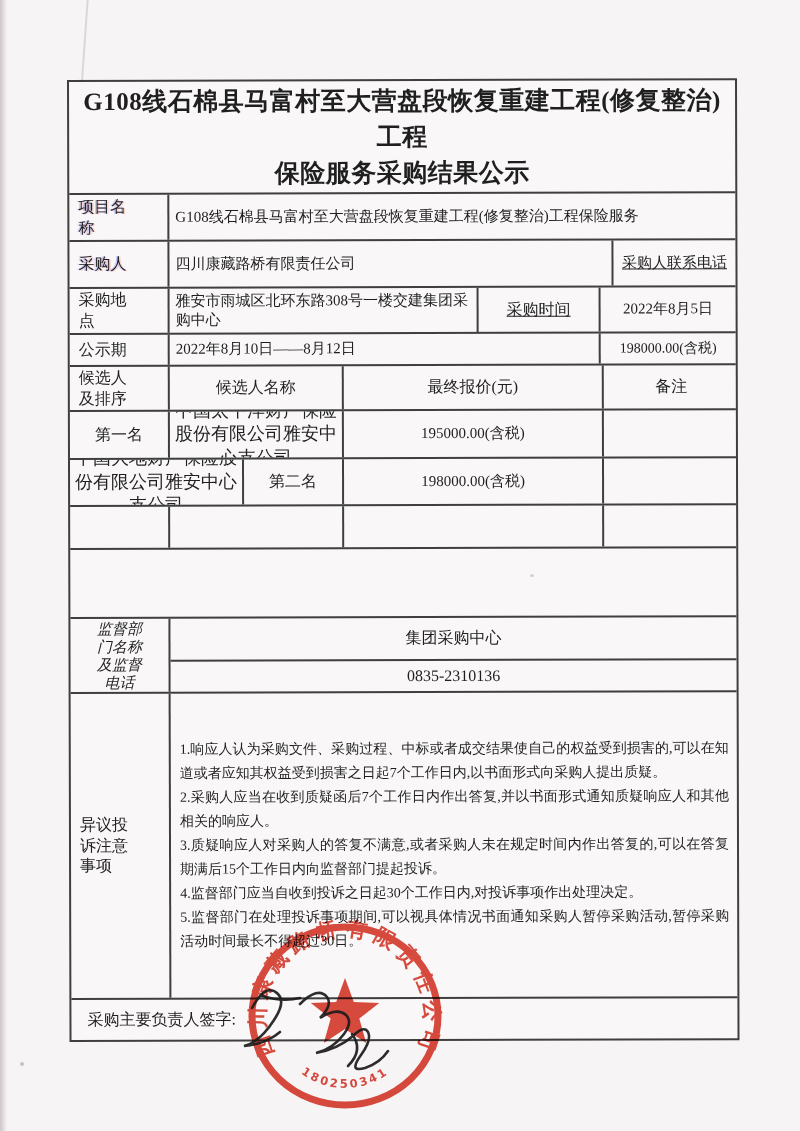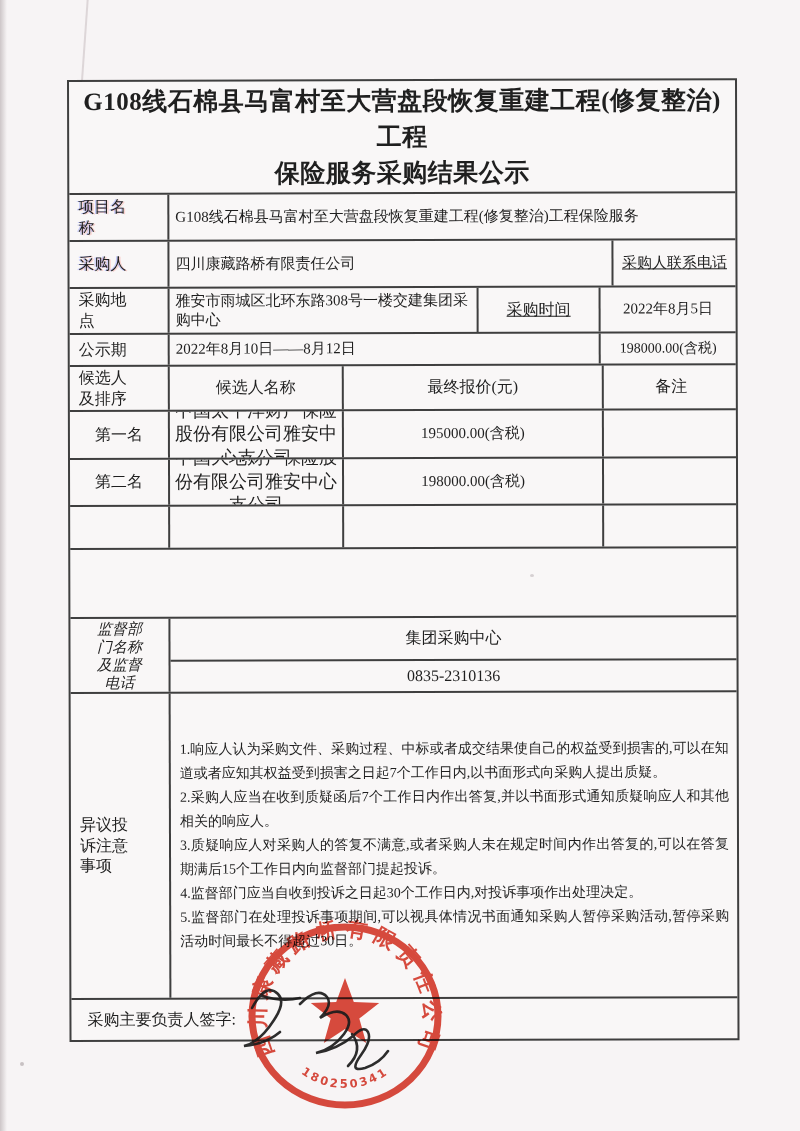--- a/index.html
+++ b/index.html
@@ -115,22 +115,22 @@
     </div>
 
     <div class="tr" style="height:48px">
       <div class="td label center">第一名</div>
       <div class="td w-name">中国太平洋财产保险股份有限公司雅安中心支公司</div>
       <div class="td w-bid" style="font-size:15px">195000.00(含税)</div>
       <div class="td w-right"></div>
     </div>
 
     <div class="tr" style="height:47px">
+      <div class="td w-name">中国大地财产保险股份有限公司雅安中心支公司</div>
       <div class="td label center">第二名</div>
-      <div class="td w-name">中国大地财产保险股份有限公司雅安中心支公司</div>
       <div class="td w-bid" style="font-size:15px">198000.00(含税)</div>
       <div class="td w-right"></div>
     </div>
 
     <div class="tr" style="height:43px">
       <div class="td label center"></div>
       <div class="td w-name"></div>
       <div class="td w-bid"></div>
       <div class="td w-right"></div>
     </div>

